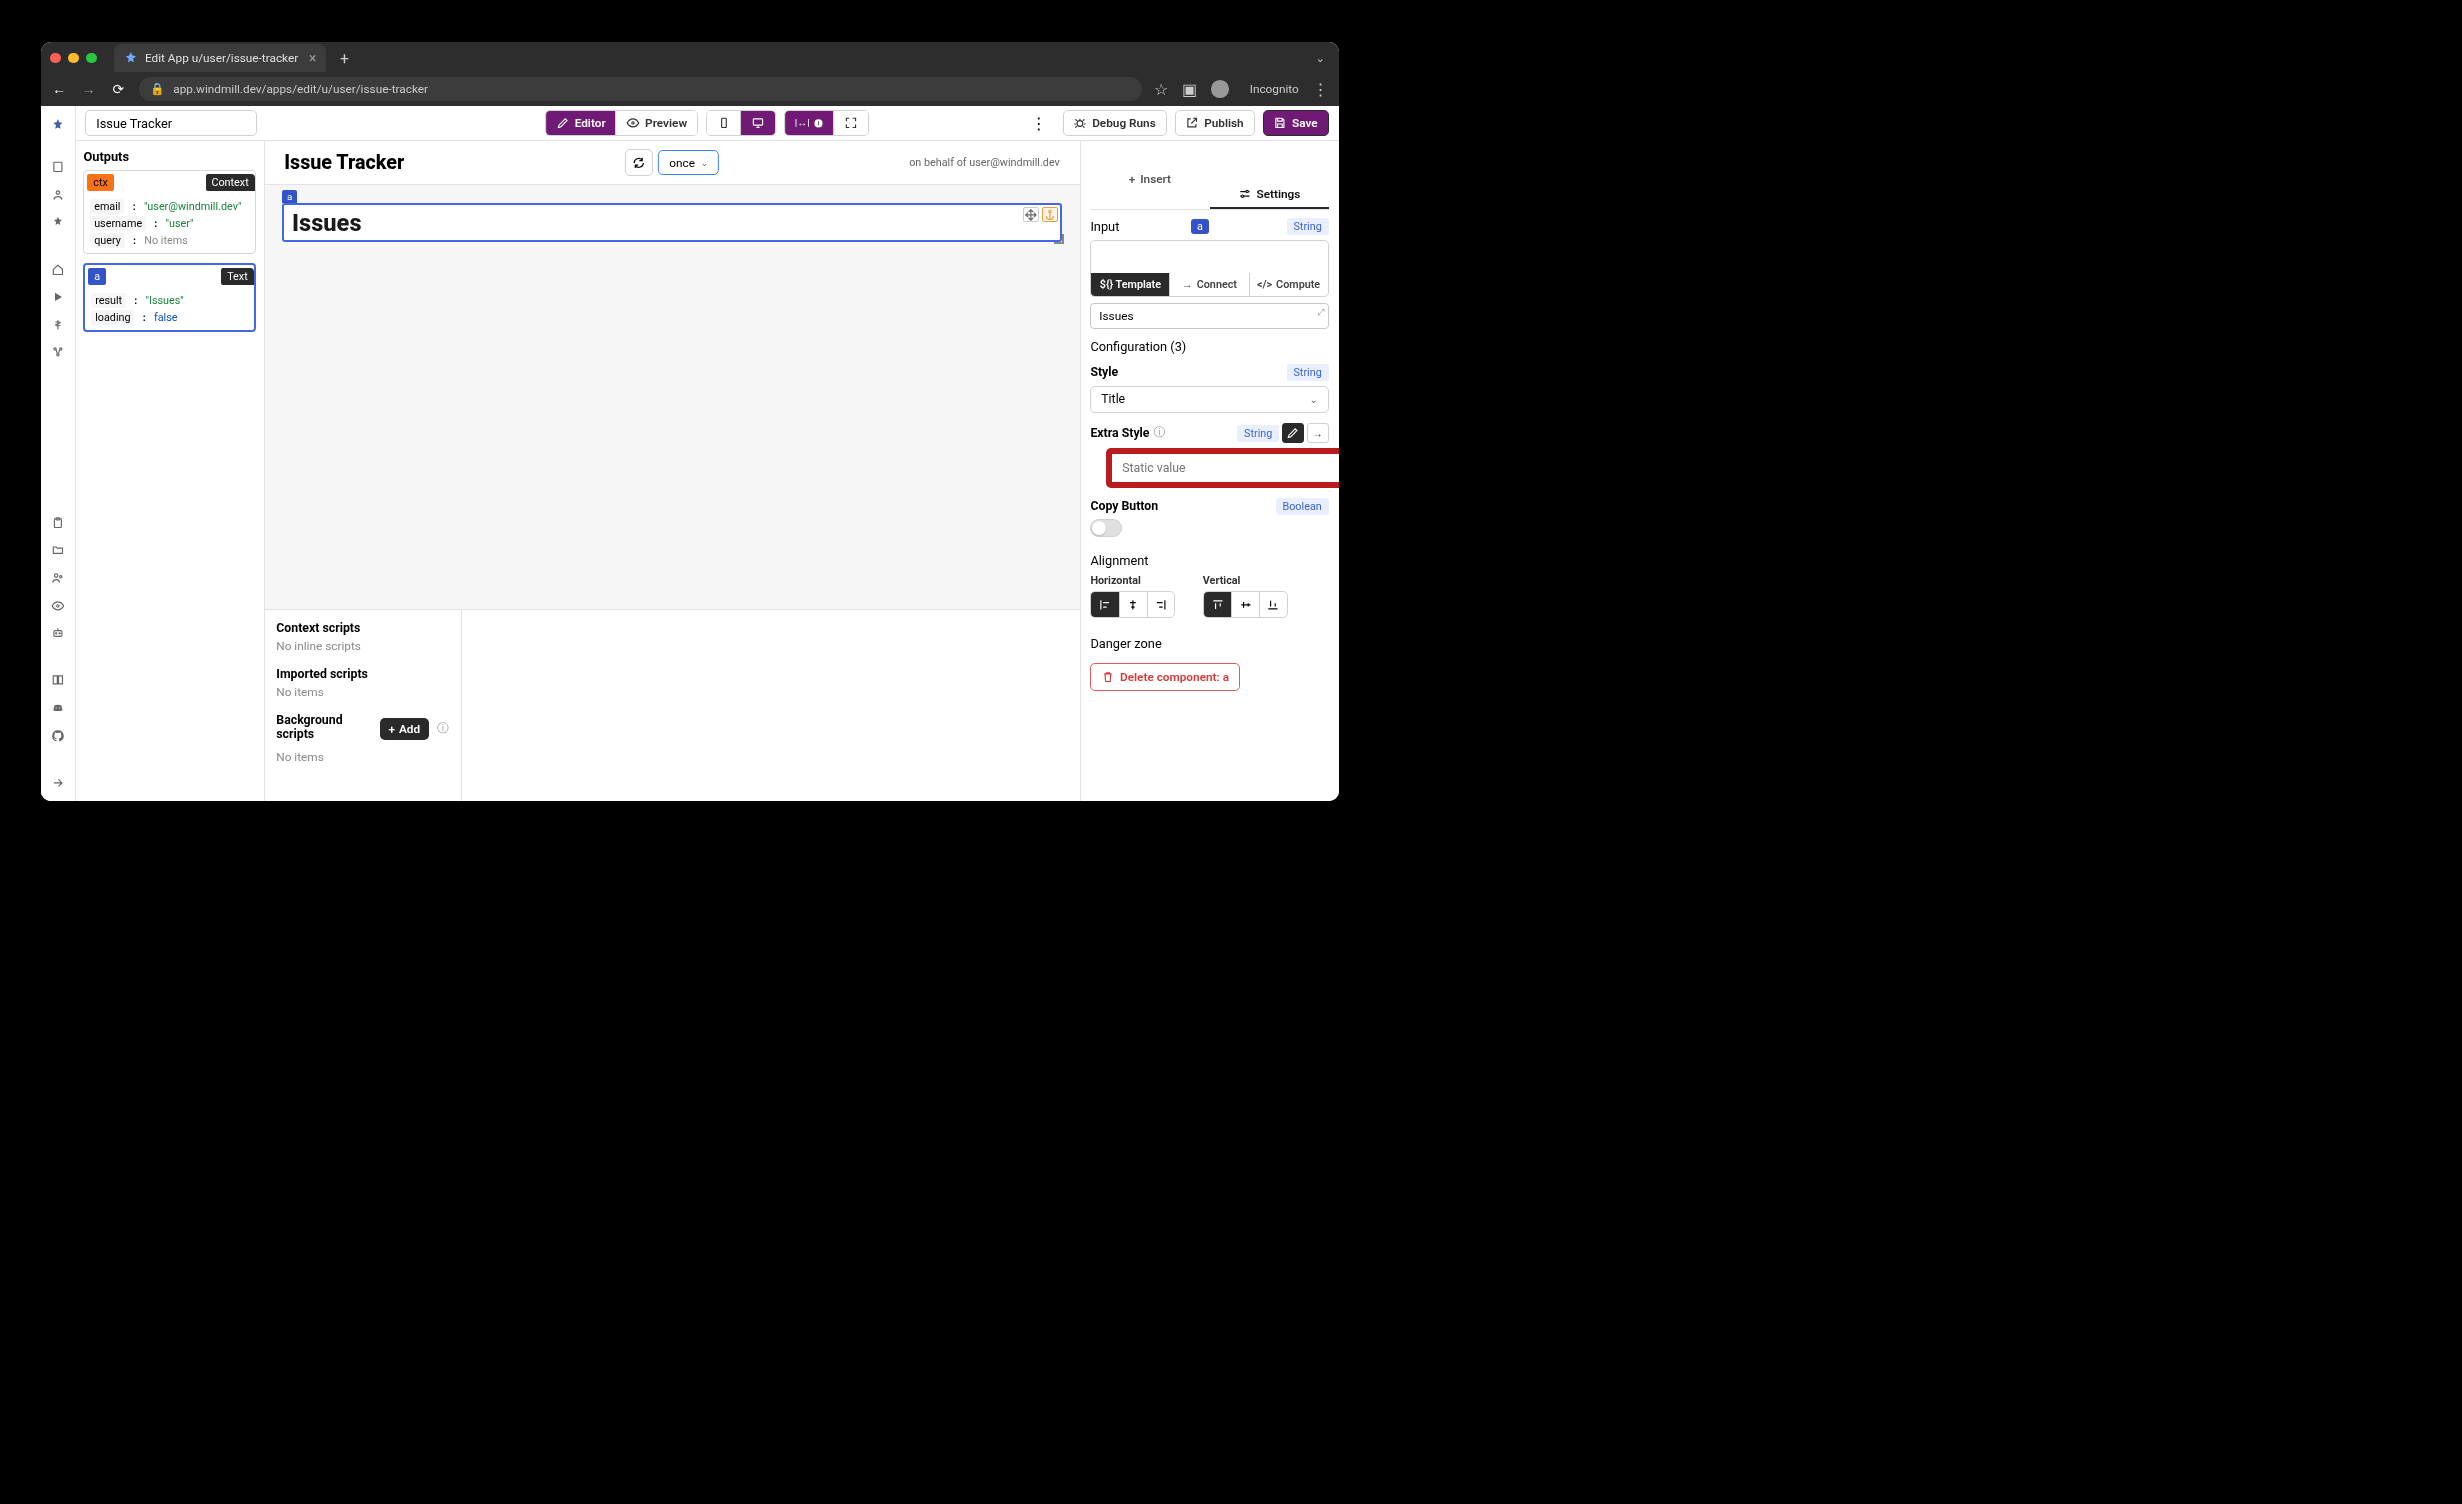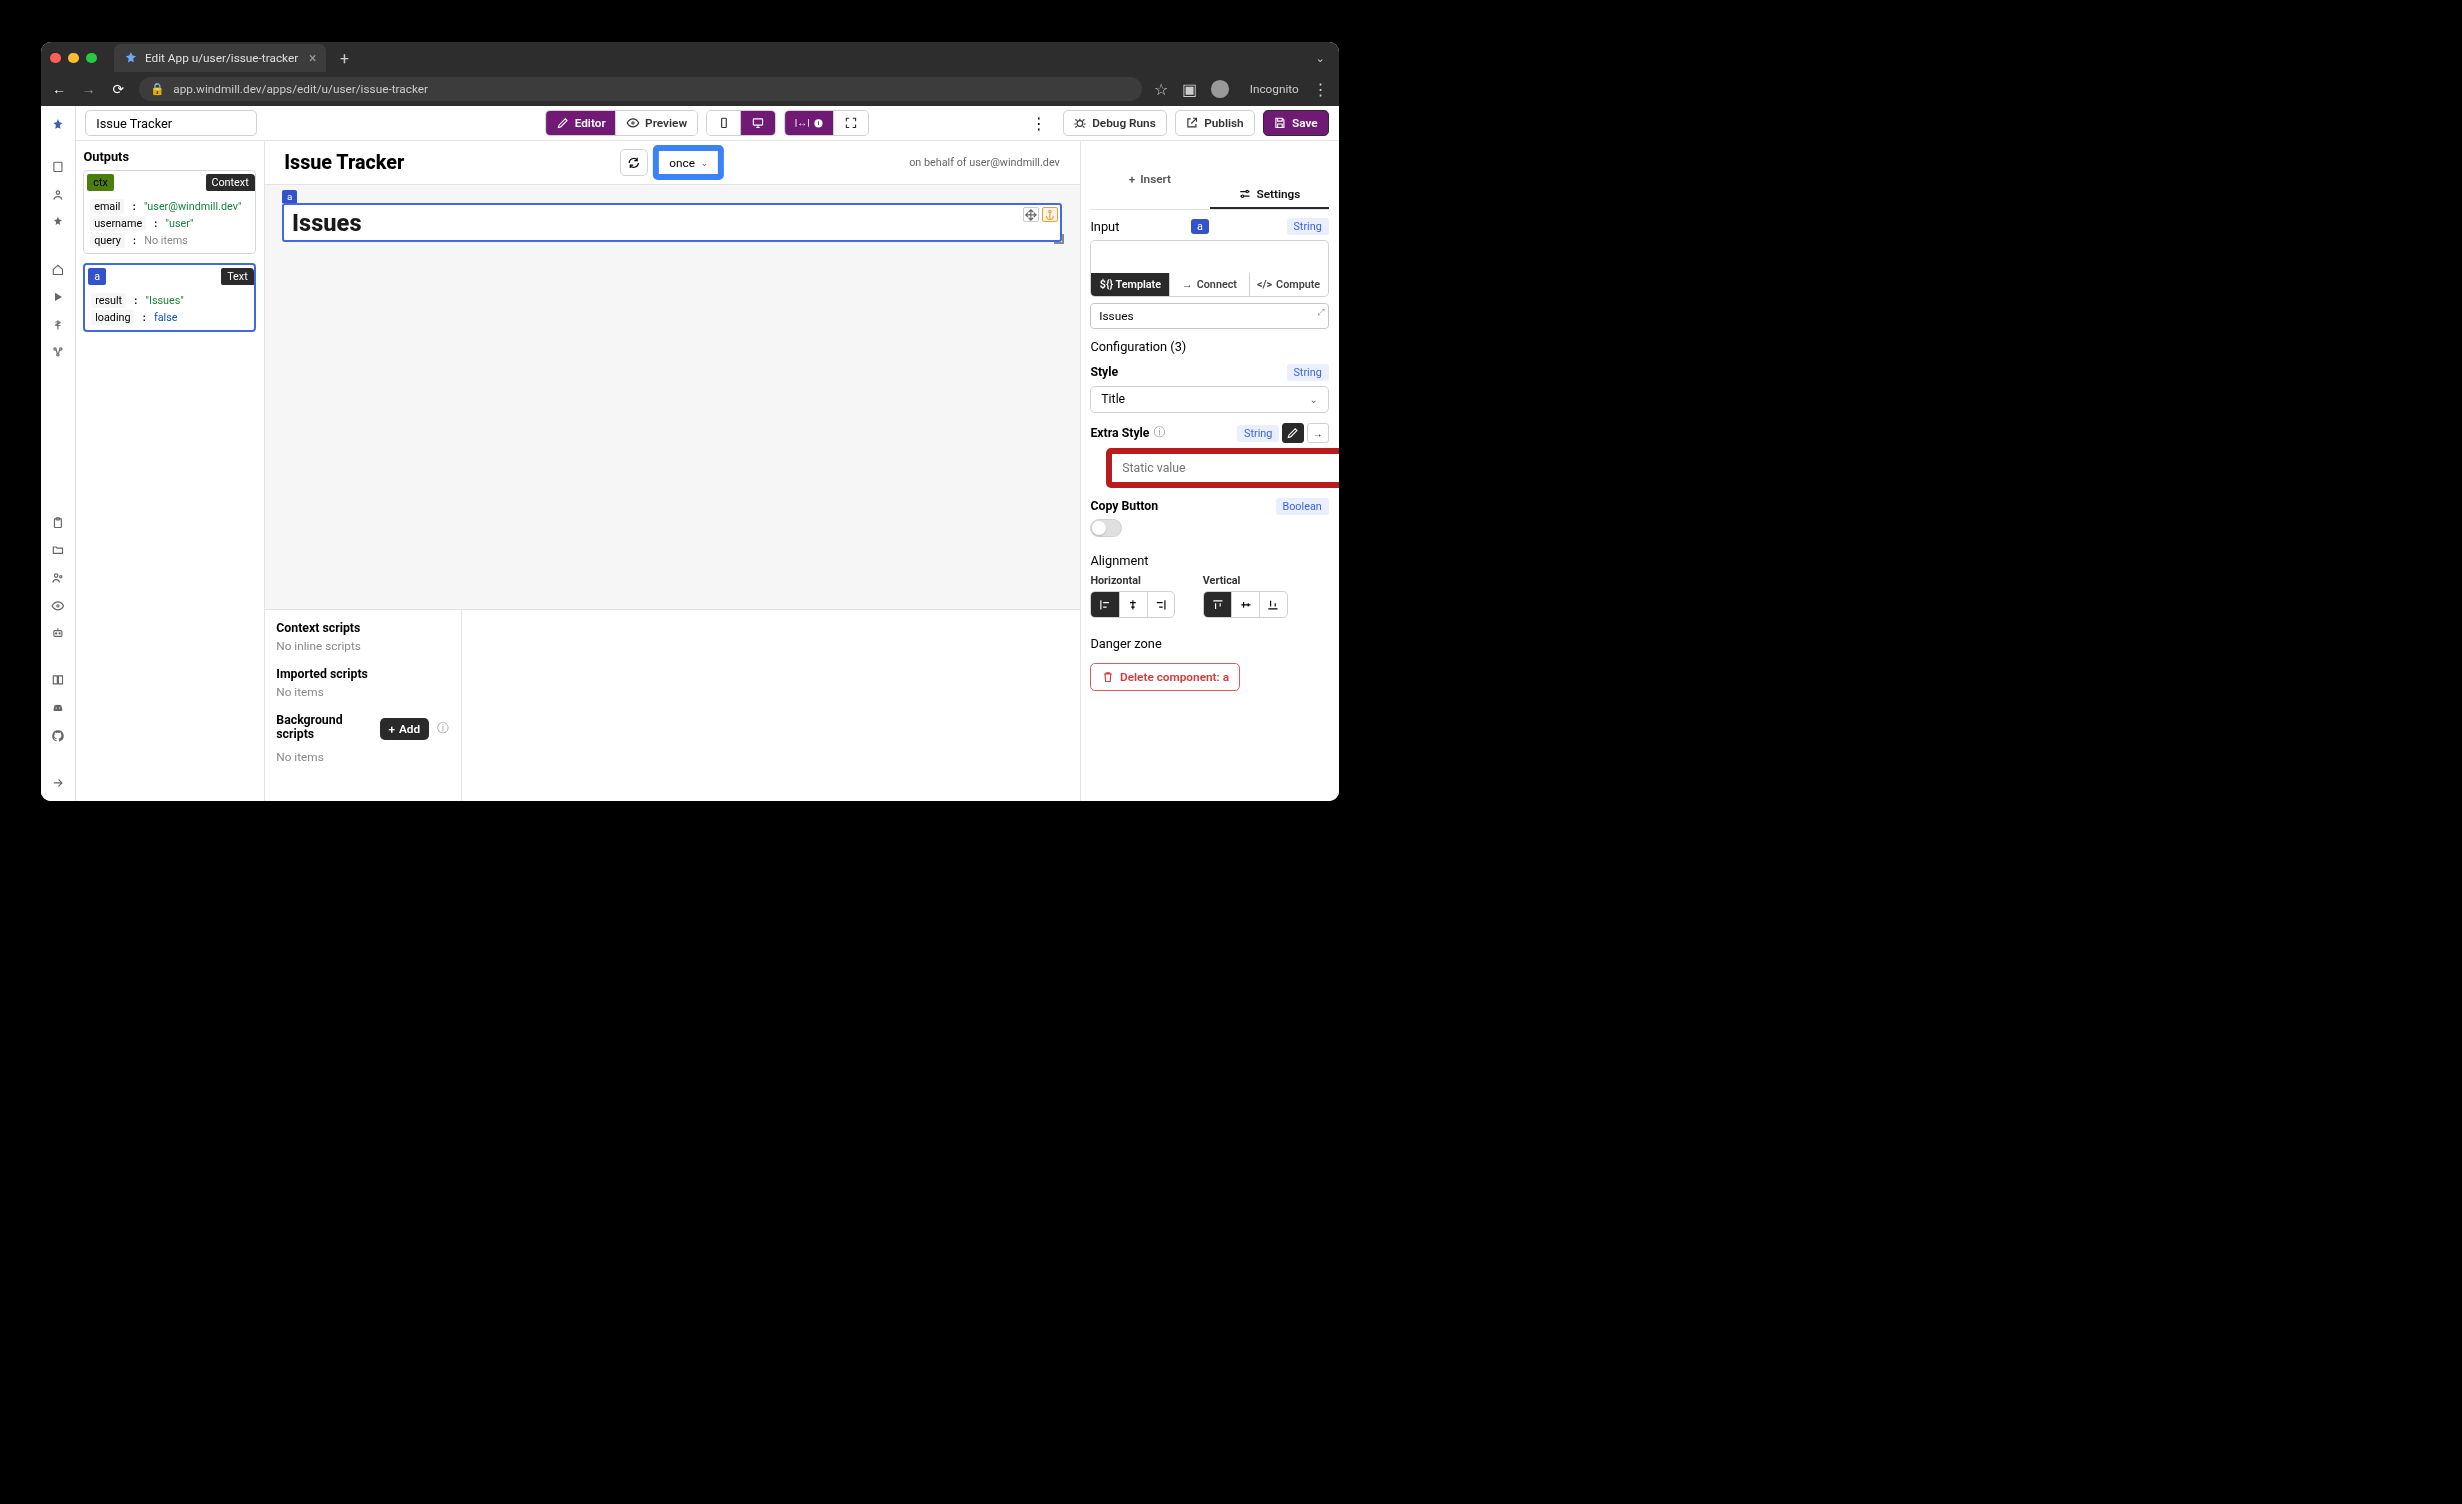--- a/index.html
+++ b/index.html
@@ -49,37 +49,37 @@
 .menu-dots { padding: 3.9px 7.9px; cursor: pointer; }
 
 
 .body { flex: 1; display: flex; overflow: hidden; }
 
 
 .outputs-panel { width: 189px; border-right: 1px solid #e3e3e3; padding: 7.9px; font-size: 11.8px; overflow: auto; }
 .outputs-panel h4 { font-size: 12.8px; font-weight: 700; margin-bottom: 5.9px; }
 .ctx-box { border: 1px solid #d8d8d8; border-radius: 3.9px; margin-bottom: 9.9px; }
 .ctx-head { display: flex; align-items: center; }
-.ctx-chip { background:#4d7c0f; padding: 2px 5.9px; font-size: 10.8px; border-radius: 2px; margin: 3px; }
+.ctx-chip { background:#f97316; padding: 2px 5.9px; font-size: 10.8px; border-radius: 2px; margin: 3px; }
 .ctx-tag { margin-left: auto; background:#2a2a2a; color:#fff; padding: 2px 5.9px; font-size: 10.8px; border-radius: 2px 3.9px 0 2px; }
 .ctx-body { padding: 3.9px 5.9px; }
 .ctx-row { font-family: ui-monospace, Menlo, monospace; font-size: 10.8px; padding: 2px 0; }
 .ctx-row .k { background:#f6f6f6; padding: 1px 3.9px; border-radius: 2px; }
 .ctx-row .v-str { color:#18843c; }
 .ctx-row .v-bool { color:#0a52c0; }
 .sel-box { border: 2px solid #4169e1; border-radius: 3.9px; }
 .sel-head .ctx-chip { background:#3452c9; color:#fff; }
 
 
 .canvas-wrap { flex: 1; display: flex; flex-direction: column; }
 .canvas-head { height: 44px; display: flex; align-items: center; padding: 0 19.7px; border-bottom: 1px solid #e3e3e3; }
 .canvas-title { font-size: 19.7px; font-weight: 800; }
 .canvas-head-center { position: absolute; left: 50%; transform: translateX(-50%); display: flex; align-items: center; gap: 5.9px; }
 .refresh-btn { border: 1px solid #d0d0d0; background:#fff; width: 27.6px; height: 27.6px; border-radius: 4.9px; display:flex;align-items:center;justify-content:center; }
-.refresh-drop { border: 6px solid #3b82f6; background:#fff; padding: 4.9px 9.9px; border-radius: 4.9px; font-size: 11.8px; display:flex;align-items:center;gap:5.9px; }
+.refresh-drop { border: 1px solid #3b82f6; background:#fff; padding: 4.9px 9.9px; border-radius: 4.9px; font-size: 11.8px; display:flex;align-items:center;gap:5.9px; }
 .behalf { margin-left: auto; font-size: 10.8px; color:#666; }
 .canvas { flex: 1; background:#f6f6f7; padding: 17.7px; overflow: auto; position: relative; }
 .sel-comp { border: 2px solid #4169e1; background:#fff; border-radius: 3px; position: relative; padding: 3.9px 7.9px; }
 .sel-comp-label { position: absolute; top: -2px; left: -2px; transform: translateY(-100%); background:#3452c9; color:#fff; font-size: 9.9px; padding: 1px 4.9px; border-radius: 2px 2px 0 0; }
 .sel-comp h1 { font-size: 23.6px; font-weight: 800; color:#1a1a1a; }
 .sel-handles { position: absolute; top: 2px; right: 2px; display: flex; gap: 3px; }
 .handle { width: 15.8px; height: 15.8px; border: 1px solid #ccc; background:#fff; border-radius: 2px; display:flex;align-items:center;justify-content:center; font-size:9.9px; color:#666; }
 .handle.orange { border-color:#e8a23c; color:#e8a23c; background:#fdf3e6; }
 .resize-corner { position: absolute; bottom: -3.9px; right: -3.9px; width: 9.9px; height: 9.9px; border-right: 2px solid #888; border-bottom: 2px solid #888; }
 

